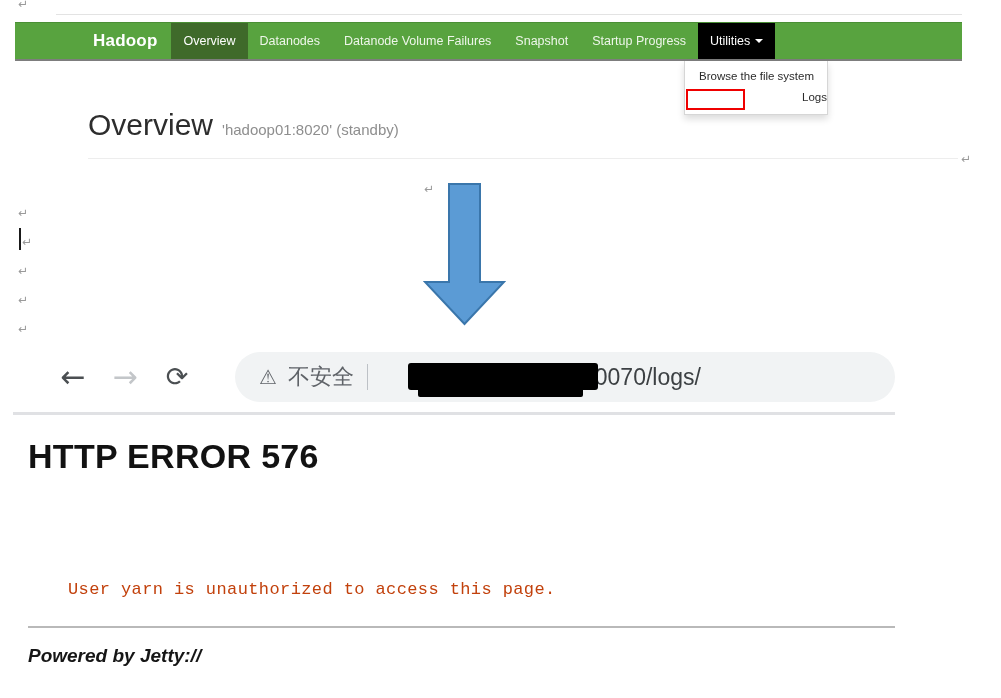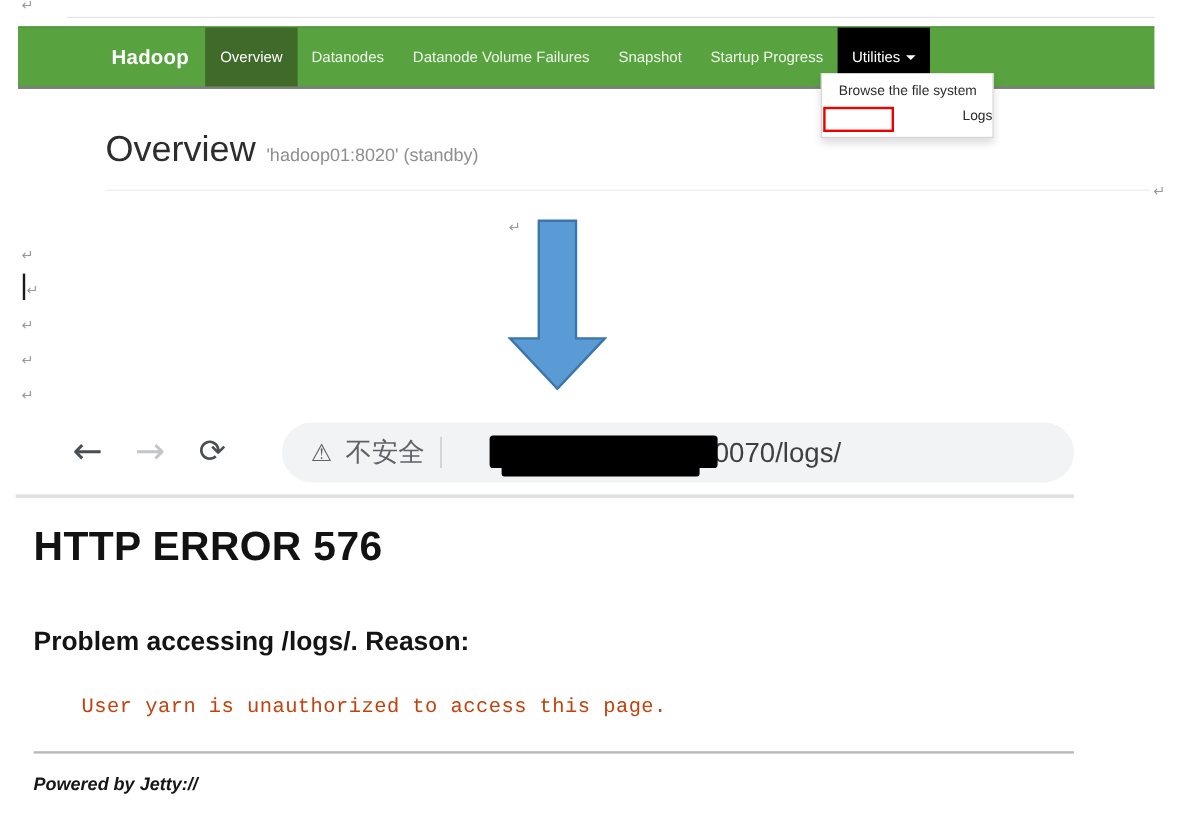--- a/index.html
+++ b/index.html
@@ -43,21 +43,21 @@
     height: 1px;
     background: #e3e3e3;
   }
 
   
   .navbar {
     position: absolute;
     left: 15px;
     top: 22px;
     width: 947px;
-    height: 52px;
+    height: 39px;
     background: #58a33f;
     box-sizing: border-box;
     border-top: 1px solid #4a8f35;
     border-bottom: 2px solid #7d7d7d;
     display: flex;
     align-items: stretch;
   }
   .nav-brand {
     display: flex;
     align-items: center;
@@ -295,21 +295,21 @@
     left: 28px;
     top: 626px;
     width: 867px;
     height: 2px;
     background: #b9b9b9;
   }
   .powered {
     position: absolute;
     left: 28px;
     top: 645px;
-    font-size: 15px;
+    font-size: 19px;
     font-style: italic;
     font-weight: bold;
     color: #161616;
   }
 </style>
 </head>
 <body>
 
 <div id="page">
 
@@ -368,18 +368,17 @@
         <span class="url-text" style="visibility:hidden;">hadoop01.example</span>
         <span class="url-text">:50070/logs/</span>
       </span>
     </div>
   </div>
   <div class="redaction"></div>
   <div class="redaction2"></div>
 
   <div class="hr-top"></div>
   <div class="err-title">HTTP ERROR 576</div>
-  <div class="err-reason">Problem accessing /logs/. Reason:</div>
   <div class="err-detail">User yarn is unauthorized to access this page.</div>
   <div class="hr-bottom"></div>
   <div class="powered">Powered by Jetty://</div>
 
 </div>
 
 </body></html>

